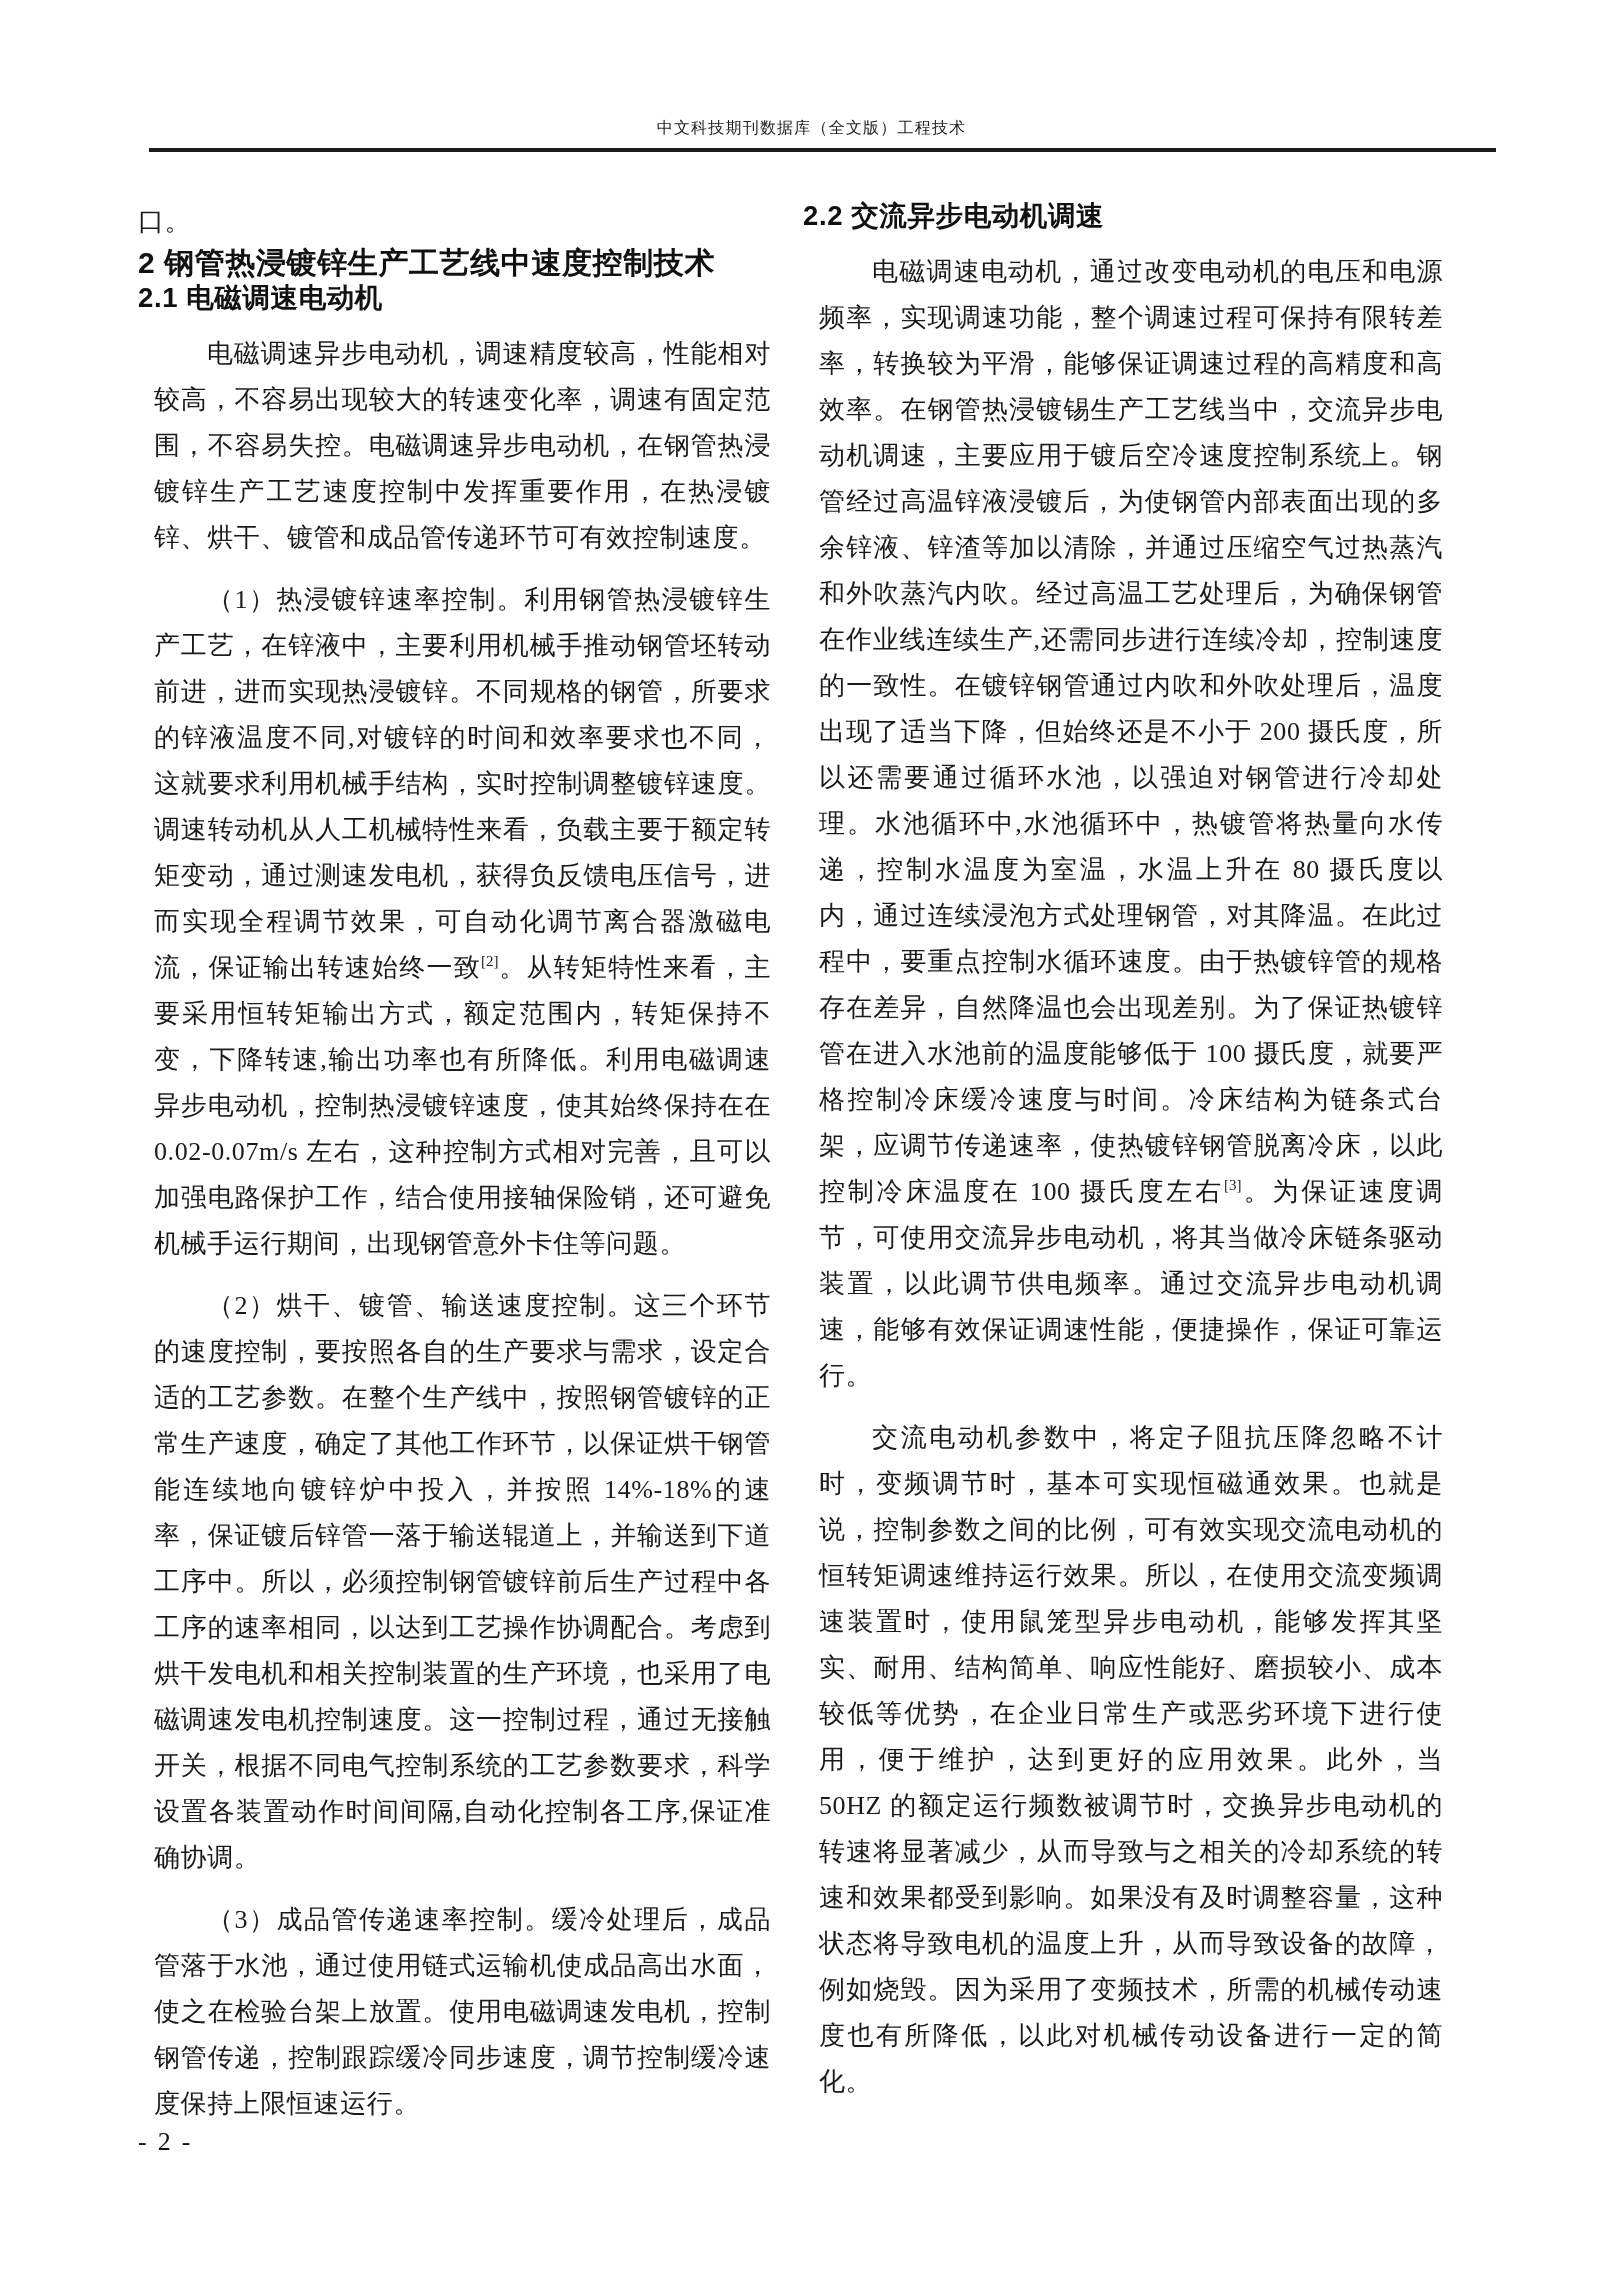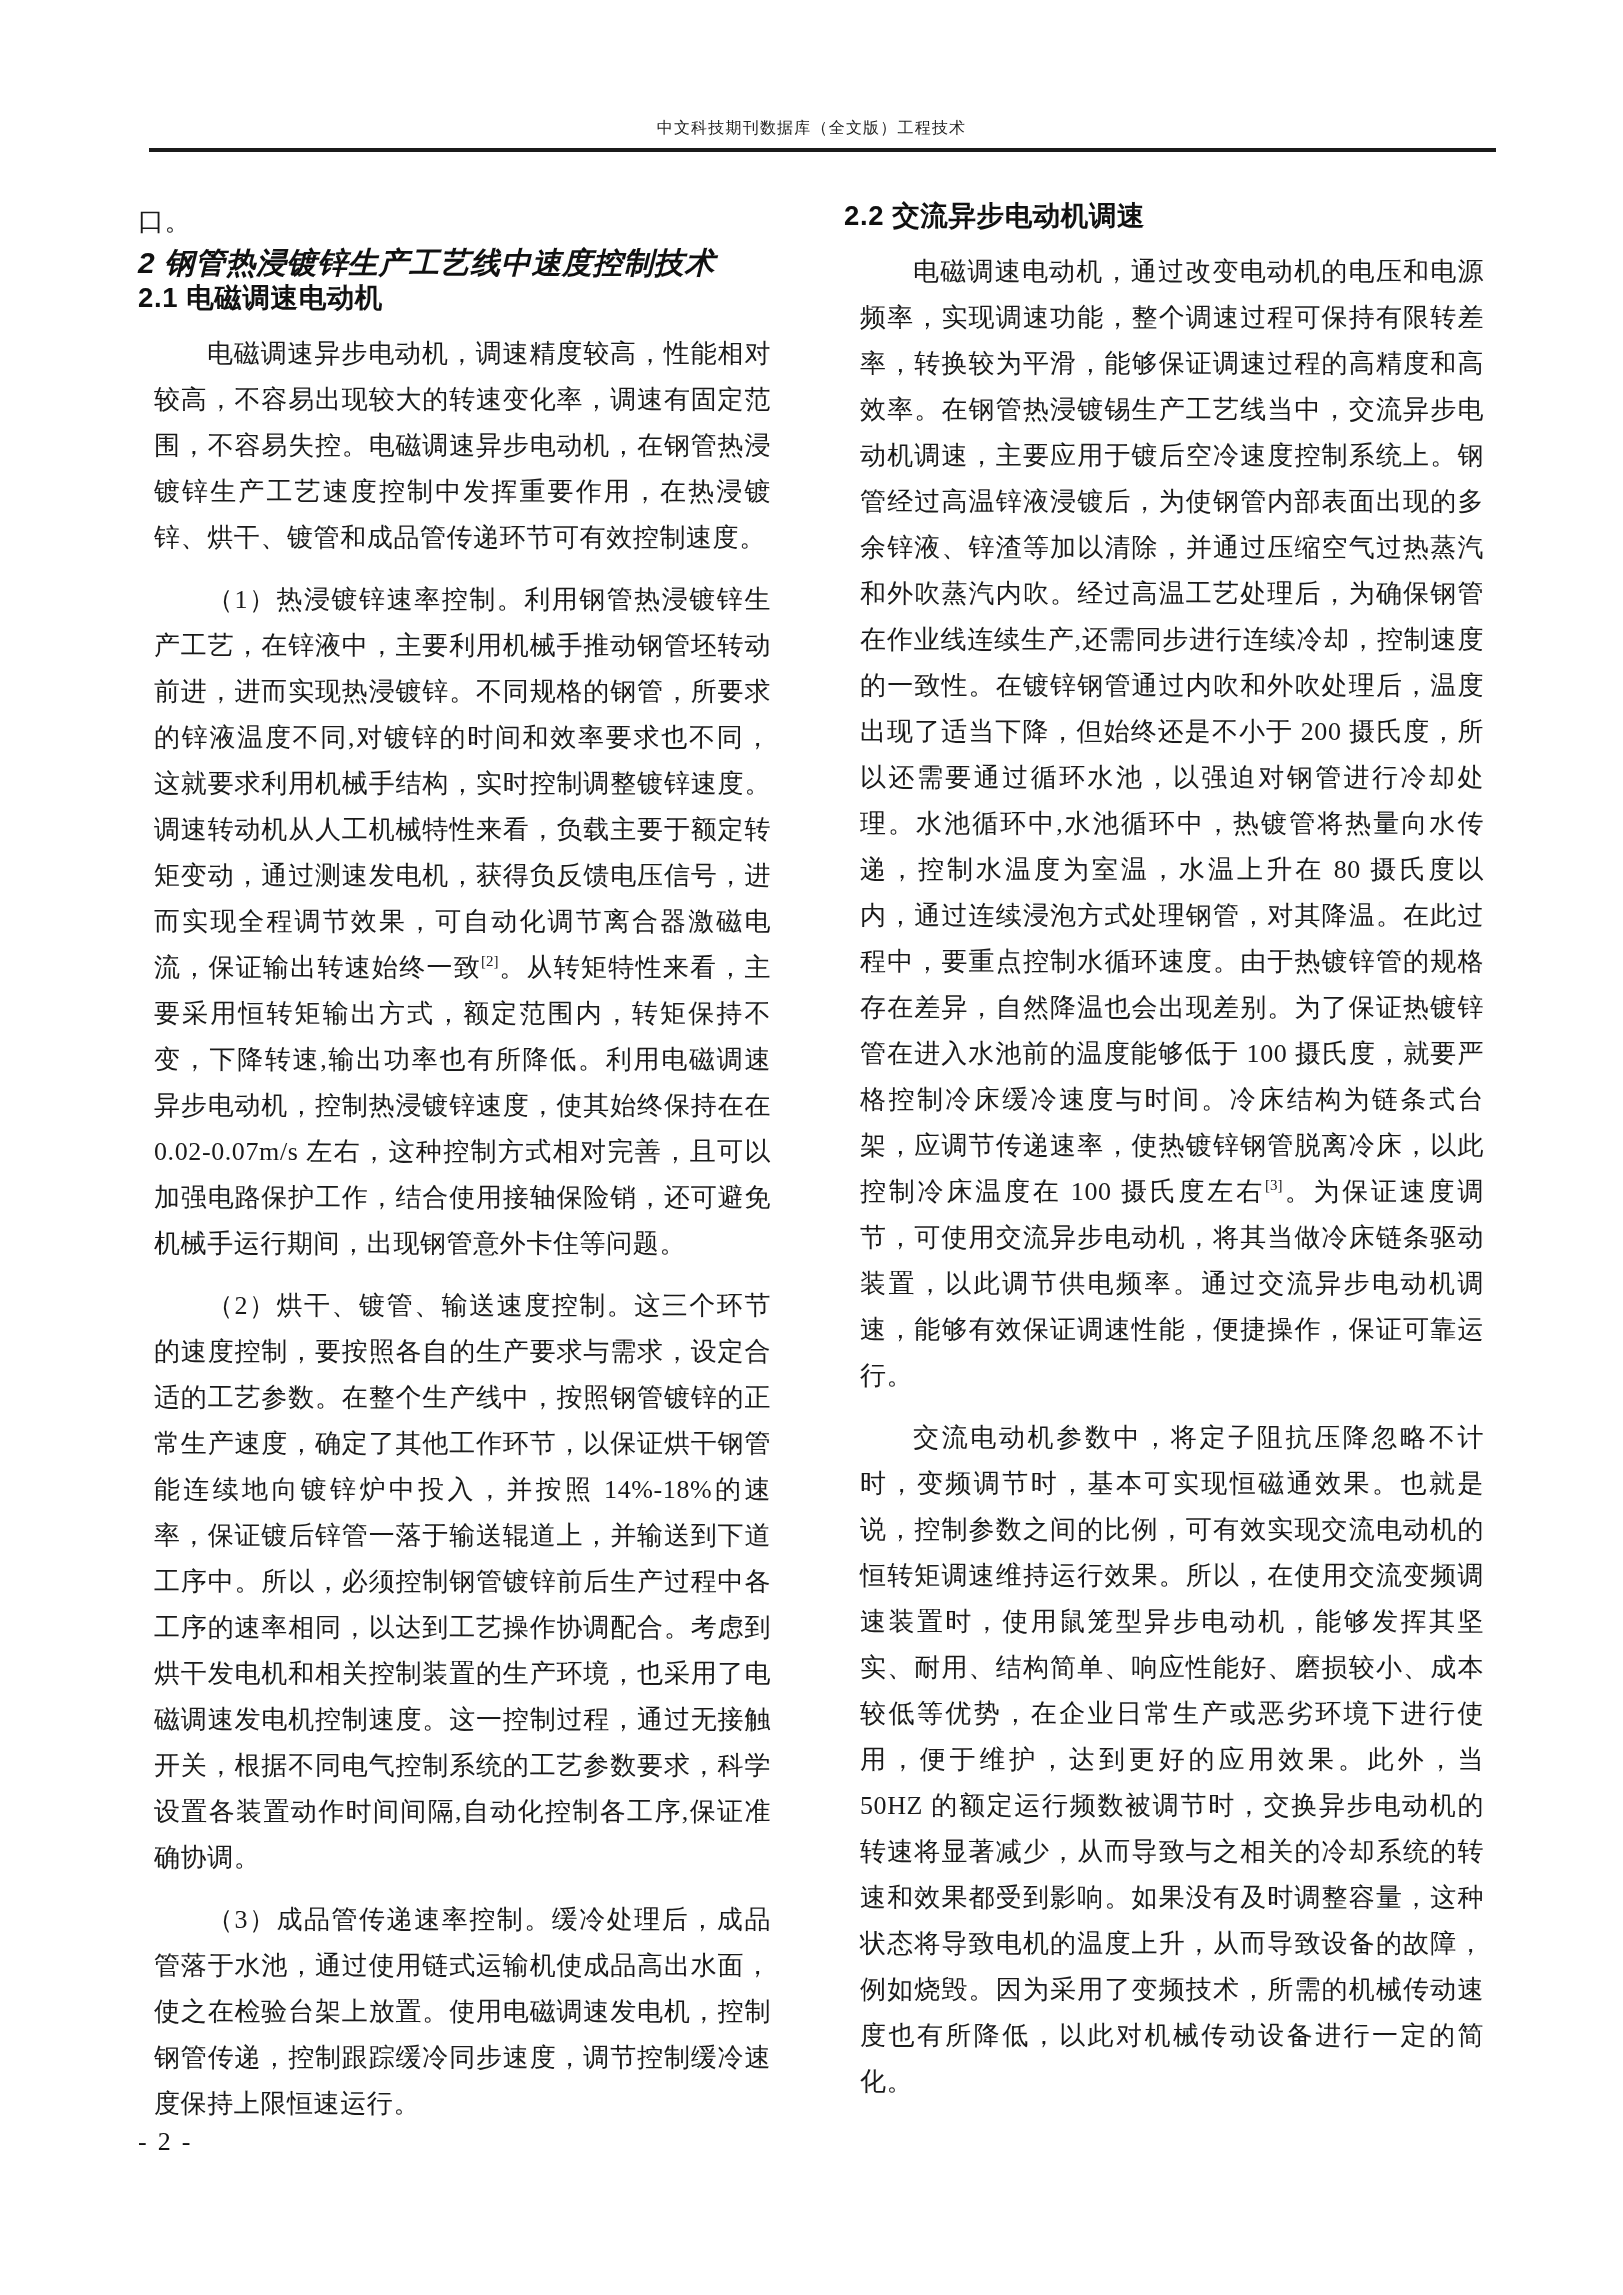--- a/index.html
+++ b/index.html
@@ -34,21 +34,21 @@
     left: 149px;
     width: 1347px;
     height: 3.5px;
     background: #1b1b1b;
   }
   .col {
     position: absolute;
     top: 199px;
   }
   .col-left  { left: 138px;  width: 649px; }
-  .col-right { left: 844px; width: 656px; }
+  .col-right { left: 803px; width: 656px; }
 
   p.body {
     margin: 16px;
     font-size: 26px;
     line-height: 46px;
     letter-spacing: 0.6px;
     text-align: justify;
     text-justify: inter-ideograph;
     text-justify: inter-character;
     color: #1a1a1a;
@@ -64,21 +64,20 @@
   h2.sec, h3.sub {
     font-family: "Liberation Sans", "DejaVu Sans", sans-serif;
     font-weight: 700;
     color: #111111;
     margin: 0;
   }
   h2.sec {
     font-size: 30px;
     line-height: 36px;
     letter-spacing: 0.6px;
-    font-style: italic;
   }
   h3.sub {
     font-size: 27.5px;
     line-height: 34px;
     letter-spacing: 0.6px;
   }
   .lc-sec2  { margin-top: 16.4px; }
   .lc-sec21 { margin-top: 23.4px; }
   .lc-p1    { margin-top: 13px; }
   .rc-sec22 { margin-top: 8.2px; }

